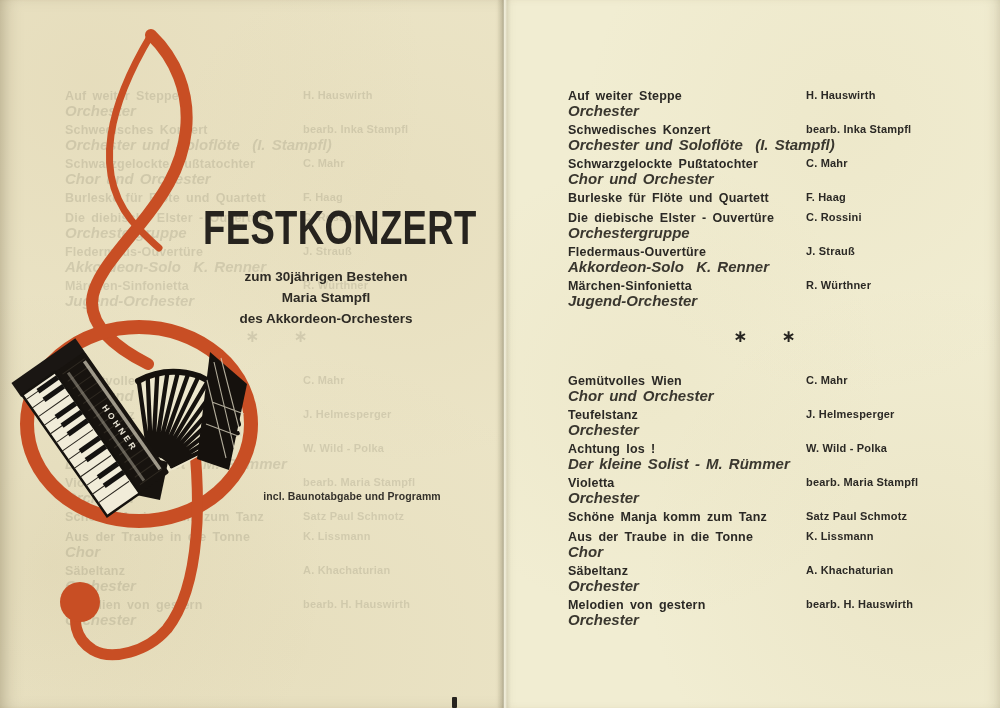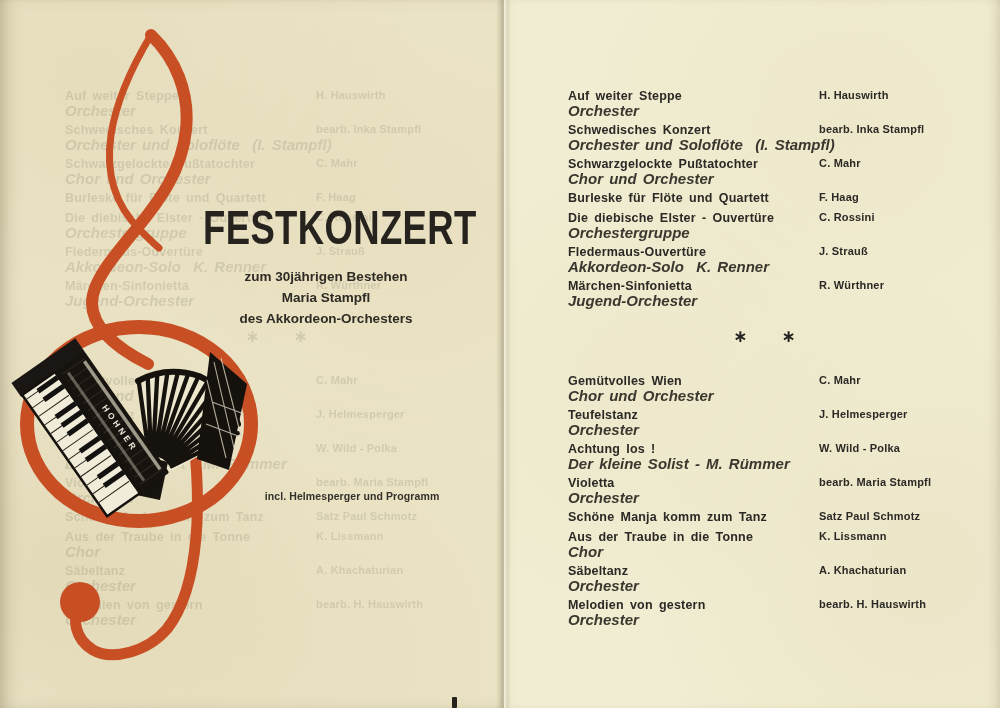--- a/index.html
+++ b/index.html
@@ -44,21 +44,21 @@
   .entry{position:relative;margin-bottom:4px;}
   .p-title{
     display:block;font-size:12.5px;font-weight:bold;color:var(--ink);
     letter-spacing:.2px;word-spacing:2.5px;line-height:16px;white-space:pre-wrap;
   }
   .p-sub{
     font-size:15px;font-style:italic;font-weight:bold;color:#3a372f;
     line-height:14px;word-spacing:2px;white-space:pre-wrap;
   }
   .p-comp{
-    position:absolute;left:251px;top:1px;font-size:11px;font-weight:bold;
+    position:absolute;left:238px;top:1px;font-size:11px;font-weight:bold;
     color:var(--ink);letter-spacing:.2px;white-space:nowrap;
   }
   .separator{
     font-family:"DejaVu Sans",sans-serif;font-weight:bold;font-size:17px;
     color:#262420;text-align:center;letter-spacing:14px;text-indent:7px;
     margin:18px 0 27px 0;
   }
 
   
   .ghost{
@@ -263,21 +263,21 @@
   <div class="headline">FESTKONZERT</div>
 
   <div class="occasion">
 
   <div>zum 30jährigen Bestehen</div>
       <div>Maria Stampfl</div>
       <div>des Akkordeon-Orchesters</div>
     </div>
 
   <div class="event-block">
-    <div class="event-note">incl. Helmesperger und Programm</div>
+    <div class="event-note">incl. Baunotabgabe und Programm</div>
   </div>
 
   <div class="page-mark"></div>
 </div>
 
 <div class="page page-right">
   <div class="program-col">
     <div>
 
         <div class="entry">

